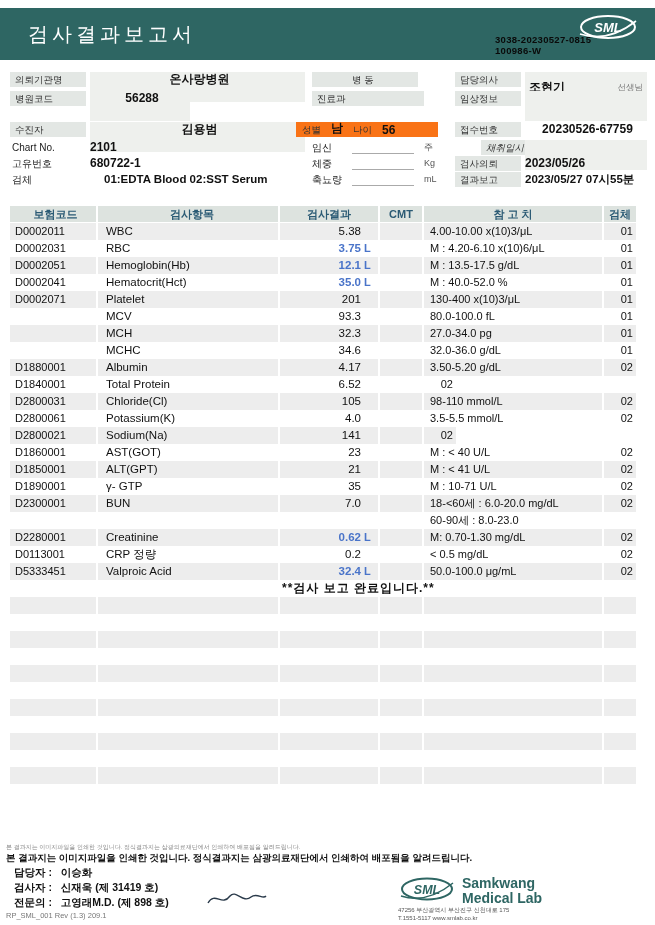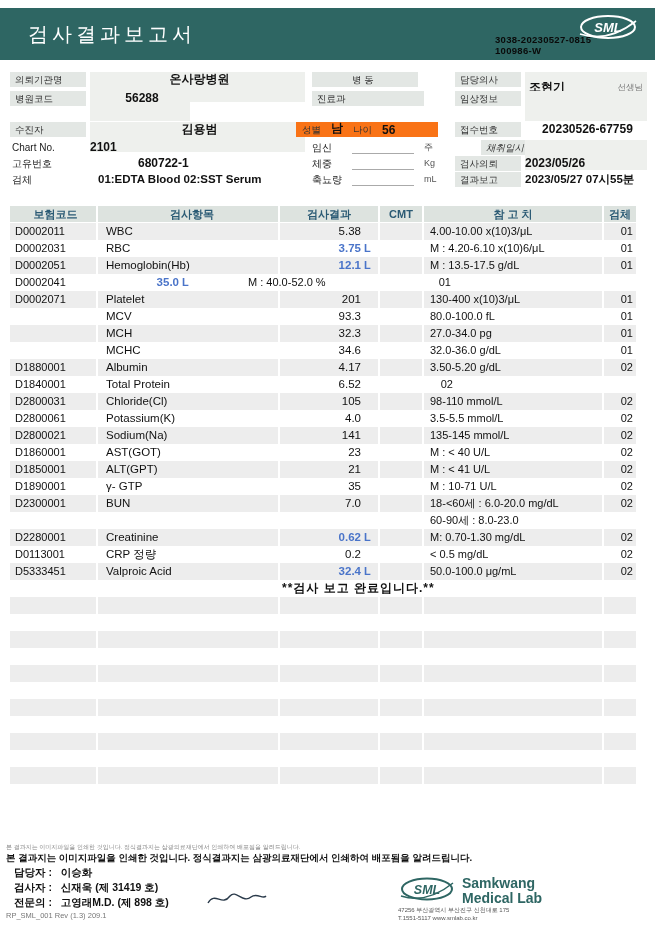--- a/index.html
+++ b/index.html
@@ -110,29 +110,29 @@
 
   <div class="plabel" style="left:12px;top:140px;">Chart No.</div>
   <div class="ivalue" style="left:90px;top:140px;">2101</div>
   <div class="plabel" style="left:312px;top:140px;">임신</div>
   <div class="blankline" style="left:352px;top:141px;"></div>
   <div class="unit" style="left:424px;top:140px;">주</div>
   <div class="ilabel" style="left:481px;top:140px;width:46px;font-style:italic;">채취일시</div>
   <div class="ivalue band" style="left:525px;top:140px;width:122px;"></div>
 
   <div class="plabel" style="left:12px;top:156px;">고유번호</div>
-  <div class="ivalue" style="left:90px;top:156px;margin-left:48px;">680722-1</div>
+  <div class="ivalue" style="left:90px;top:156px;">680722-1</div>
   <div class="plabel" style="left:312px;top:156px;">체중</div>
   <div class="blankline" style="left:352px;top:157px;"></div>
   <div class="unit" style="left:424px;top:156px;">Kg</div>
   <div class="ilabel" style="left:455px;top:156px;width:66px;">검사의뢰</div>
   <div class="ivalue" style="left:525px;top:156px;">2023/05/26</div>
 
   <div class="plabel" style="left:12px;top:172px;">검체</div>
-  <div class="ivalue" style="left:98px;top:172px;font-size:11.5px;">01:EDTA Blood 02:SST Serum</div>
+  <div class="ivalue" style="left:104px;top:172px;font-size:11.5px;">01:EDTA Blood 02:SST Serum</div>
   <div class="plabel" style="left:312px;top:172px;">축뇨량</div>
   <div class="blankline" style="left:352px;top:173px;"></div>
   <div class="unit" style="left:424px;top:172px;">mL</div>
   <div class="ilabel" style="left:455px;top:172px;width:66px;">결과보고</div>
   <div class="ivalue" style="left:525px;top:172px;font-size:11.5px;">2023/05/27 07시55분</div>
 
   <div class="table">
     <div class="thead">
       <div class="hcell c-code">보험코드</div>
       <div class="hcell c-name">검사항목</div>
@@ -170,20 +170,21 @@
           <div class="cell c-result">
             <span class="rv low">12.1</span>
             <span class="rf low">L</span>
           </div>
           <div class="cell c-cmt"></div>
           <div class="cell c-ref">M : 13.5-17.5 g/dL</div>
           <div class="cell c-spec">01</div>
         </div>
         <div class="trow">
           <div class="cell c-code">D0002041</div>
+          <div class="cell c-name">Hematocrit(Hct)</div>
           <div class="cell c-result">
             <span class="rv low">35.0</span>
             <span class="rf low">L</span>
           </div>
           <div class="cell c-cmt"></div>
           <div class="cell c-ref">M : 40.0-52.0 %</div>
           <div class="cell c-spec">01</div>
         </div>
         <div class="trow striped">
           <div class="cell c-code">D0002071</div>
@@ -273,21 +274,20 @@
           <div class="cell c-spec">02</div>
         </div>
         <div class="trow striped">
           <div class="cell c-code">D2800021</div>
           <div class="cell c-name">Sodium(Na)</div>
           <div class="cell c-result">
             <span class="rv">141</span>
             <span class="rf"></span>
           </div>
           <div class="cell c-cmt"></div>
-          <div class="cell c-ref">135-145 mmol/L</div>
           <div class="cell c-spec">02</div>
         </div>
         <div class="trow">
           <div class="cell c-code">D1860001</div>
           <div class="cell c-name">AST(GOT)</div>
           <div class="cell c-result">
             <span class="rv">23</span>
             <span class="rf"></span>
           </div>
           <div class="cell c-cmt"></div>

